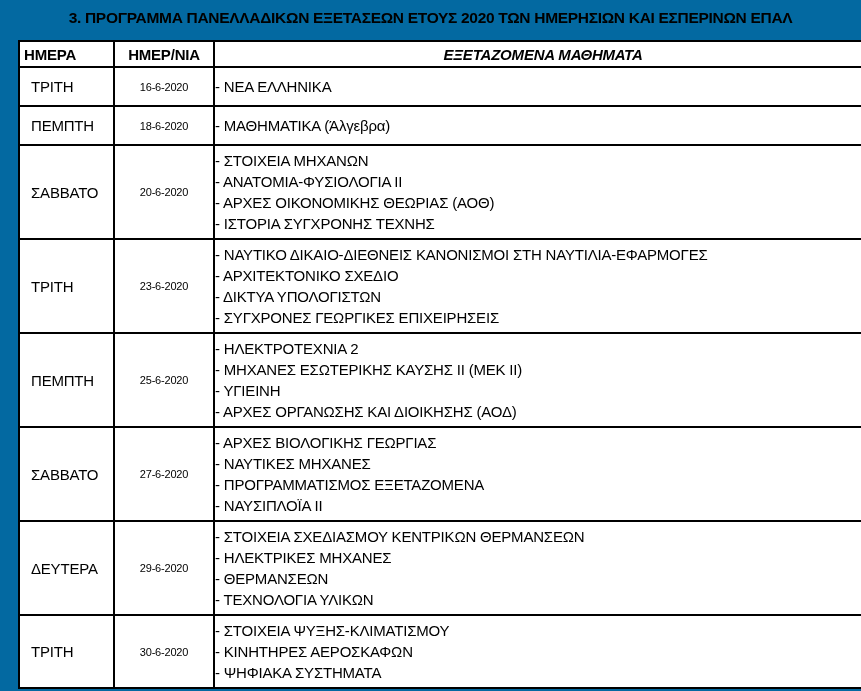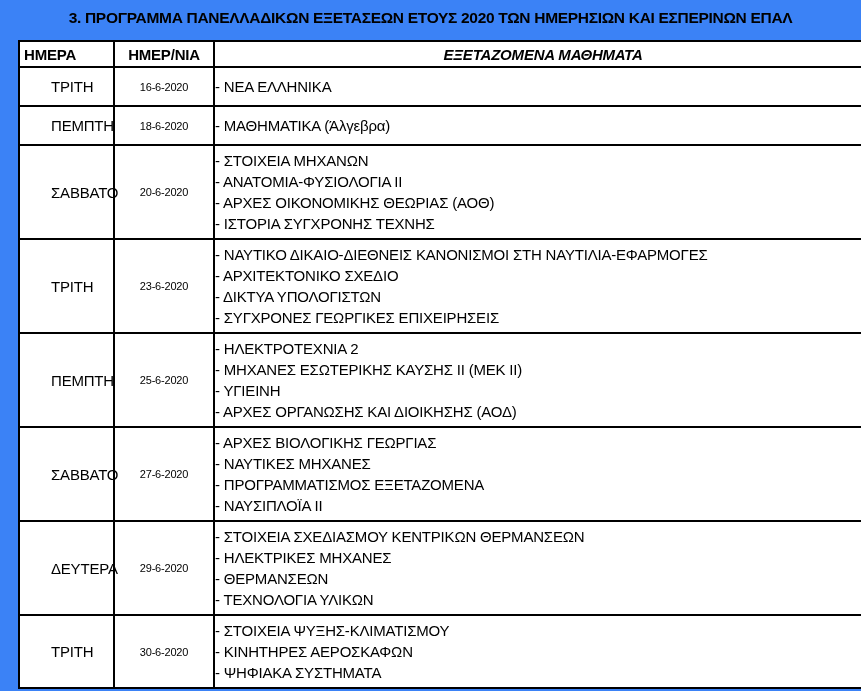--- a/index.html
+++ b/index.html
@@ -5,21 +5,21 @@
   html, body {
     margin: 0;
     padding: 0;
     background: #ffffff;
     color: #000000;
     font-family: "Liberation Sans", sans-serif;
   }
   .page {
     width: 861px;
     min-height: 691px;
-    background: #3b82f6;
+    background: #0369a1;
     box-sizing: border-box;
   }
   .doc-title {
     font-weight: bold;
     font-size: 15.5px;
     letter-spacing: -0.3px;
     text-align: center;
     padding: 9px 10px 0 10px;
     margin: 0 0 13px 0;
     white-space: nowrap;
@@ -45,21 +45,21 @@
   }
   th.th-day {
     text-align: left;
     padding-left: 13px;
   }
   th.th-date { text-align: center; }
   th.th-subjects { text-align: center; font-style: italic; }
   td.day-cell {
     font-size: 15px;
     letter-spacing: -0.2px;
-    padding-left: 31px;
+    padding-left: 11px;
     vertical-align: middle;
   }
   td.date-cell {
     font-size: 11px;
     letter-spacing: -0.2px;
     text-align: center;
     vertical-align: middle;
   }
   td.subjects-cell {
     font-size: 15px;

